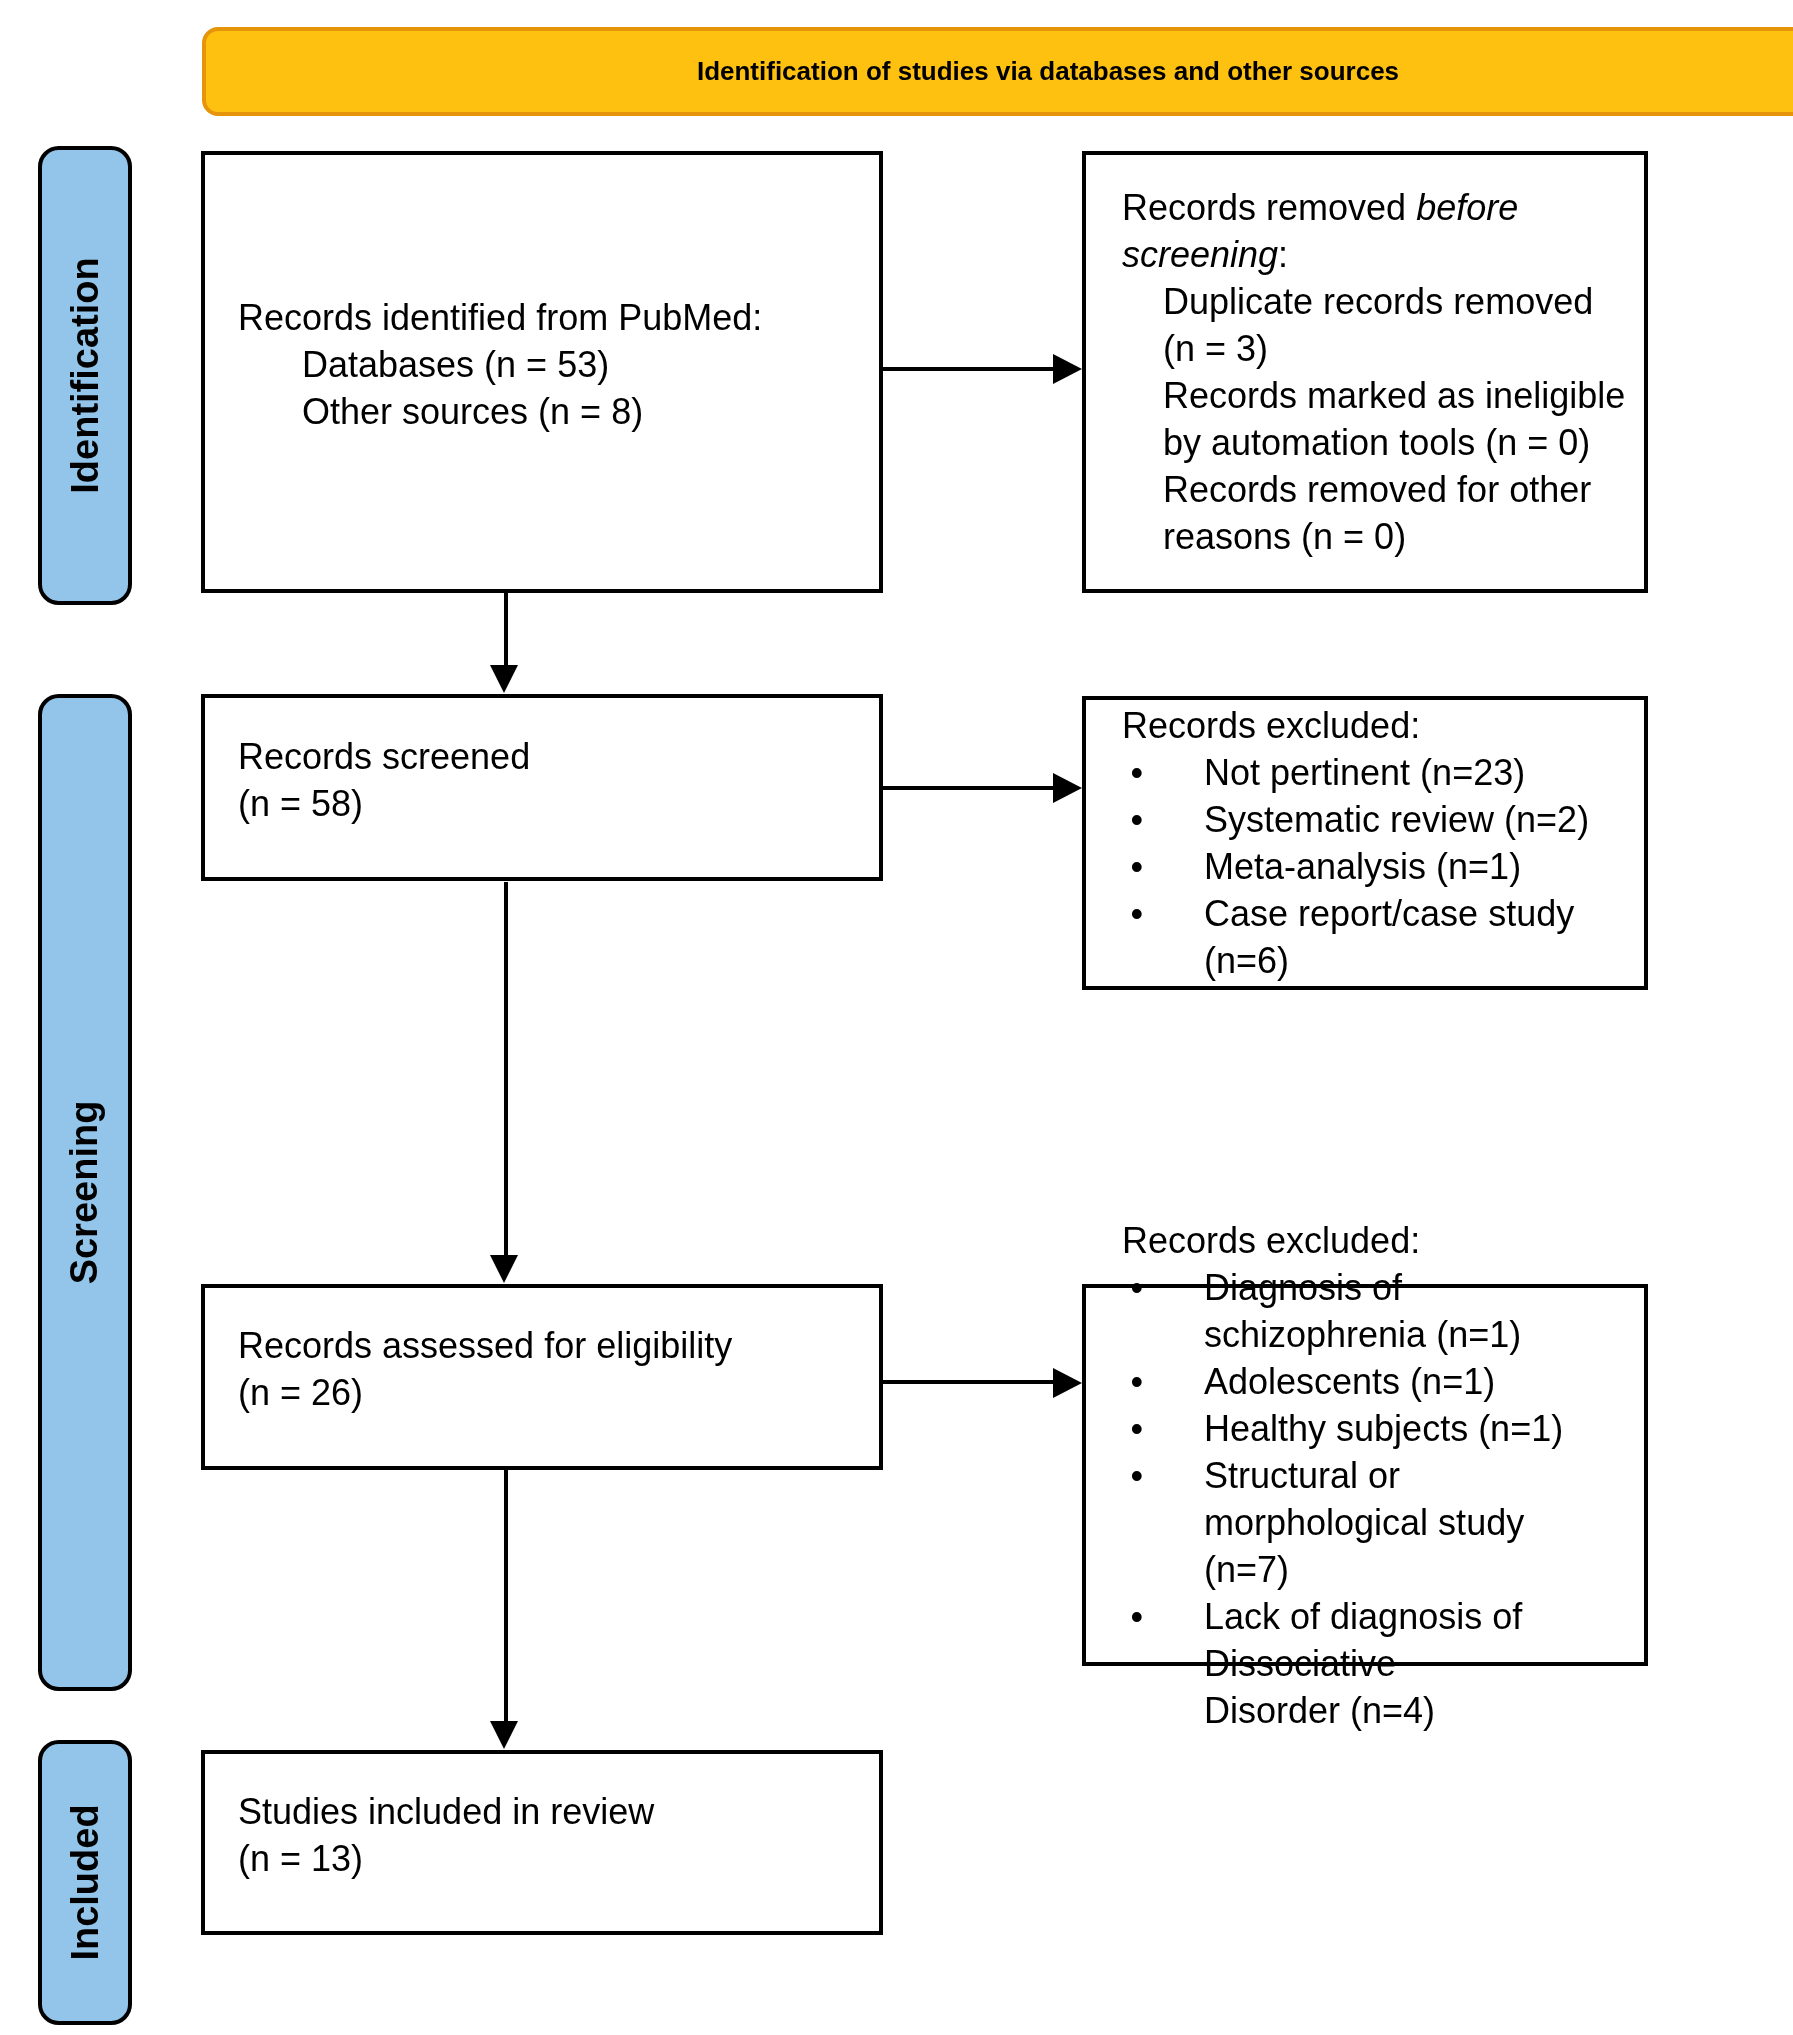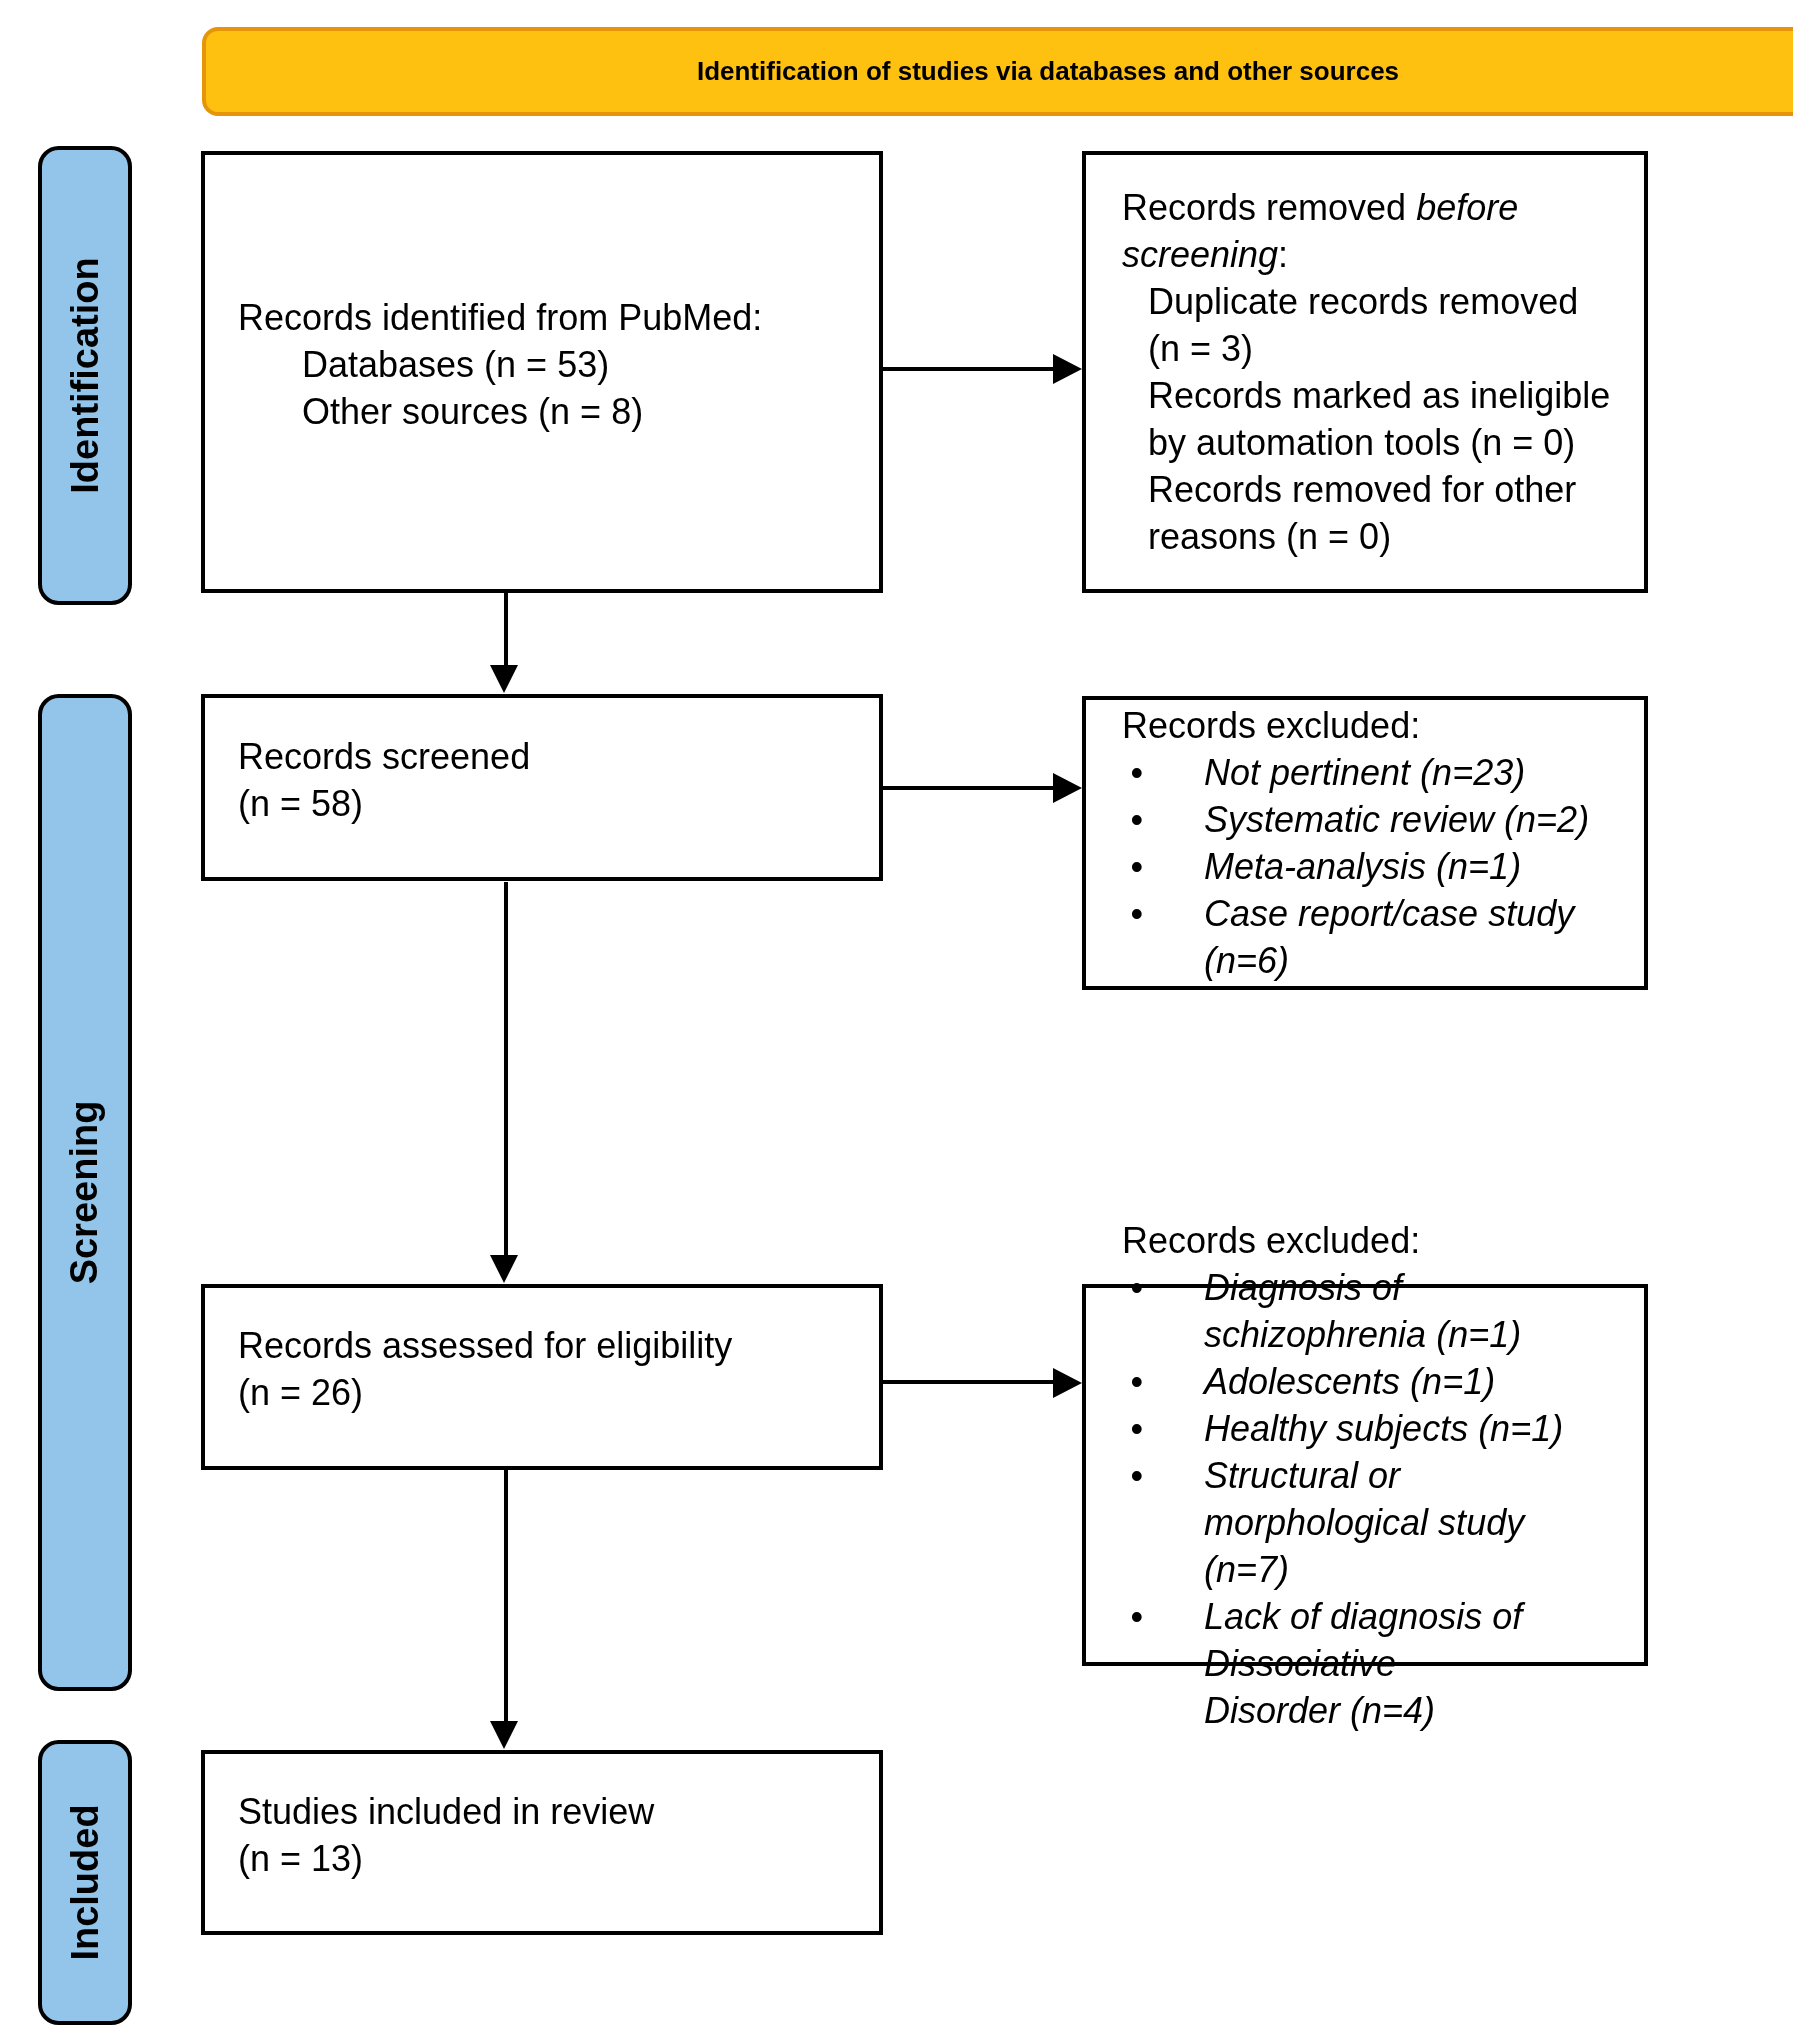--- a/index.html
+++ b/index.html
@@ -69,28 +69,28 @@
   .box.right { left: 1082px; width: 566px; padding: 0 18px 0 36px; }
   #box-identified { top: 151px;  height: 442px; }
   #box-screened   { top: 694px; height: 187px; }
   #box-assessed   { top: 1284px; height: 186px; }
   #box-included   { top: 1750px; height: 185px; }
   #box-removed    { top: 151px;  height: 442px; }
   #box-excluded-screening   { top: 696px; height: 294px; }
   #box-excluded-eligibility { top: 1284px; height: 382px; }
   .pre { white-space: pre-line; }
   .sub  { margin-left: 64px; }             
-  .hang { margin-left: 26px; white-space: pre-line; } 
+  .hang { margin-left: 41px; white-space: pre-line; } 
   .bullet { display: flex; }
   .bullet .dot {
     flex: 0 0 82px;
     padding-left: 8.5px;
     box-sizing: border-box;
   }
-  .bullet .btext { flex: 1; white-space: pre-line; font-style: italic; }
+  .bullet .btext { flex: 1; white-space: pre-line; }
   
   .line { position: absolute; background: var(--outline, #000); }
   .head-right {
     position: absolute; width: 0; height: 0;
     border-top: 15px solid transparent;
     border-bottom: 15px solid transparent;
     border-left: 29px solid var(--outline, #000);
   }
   .head-down {
     position: absolute; width: 0; height: 0;

